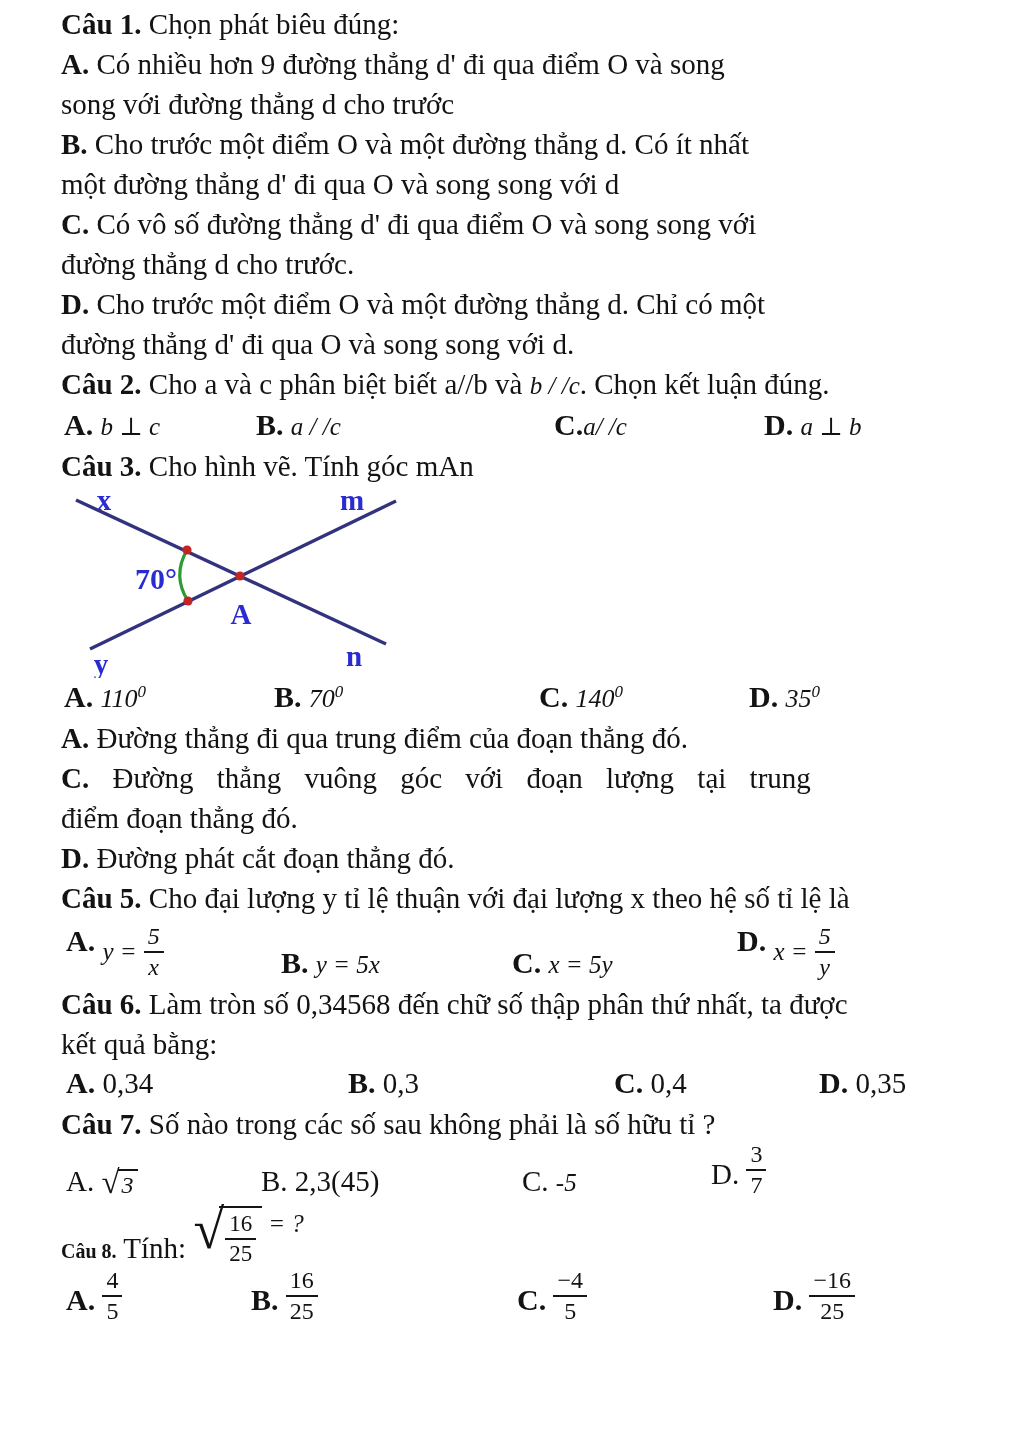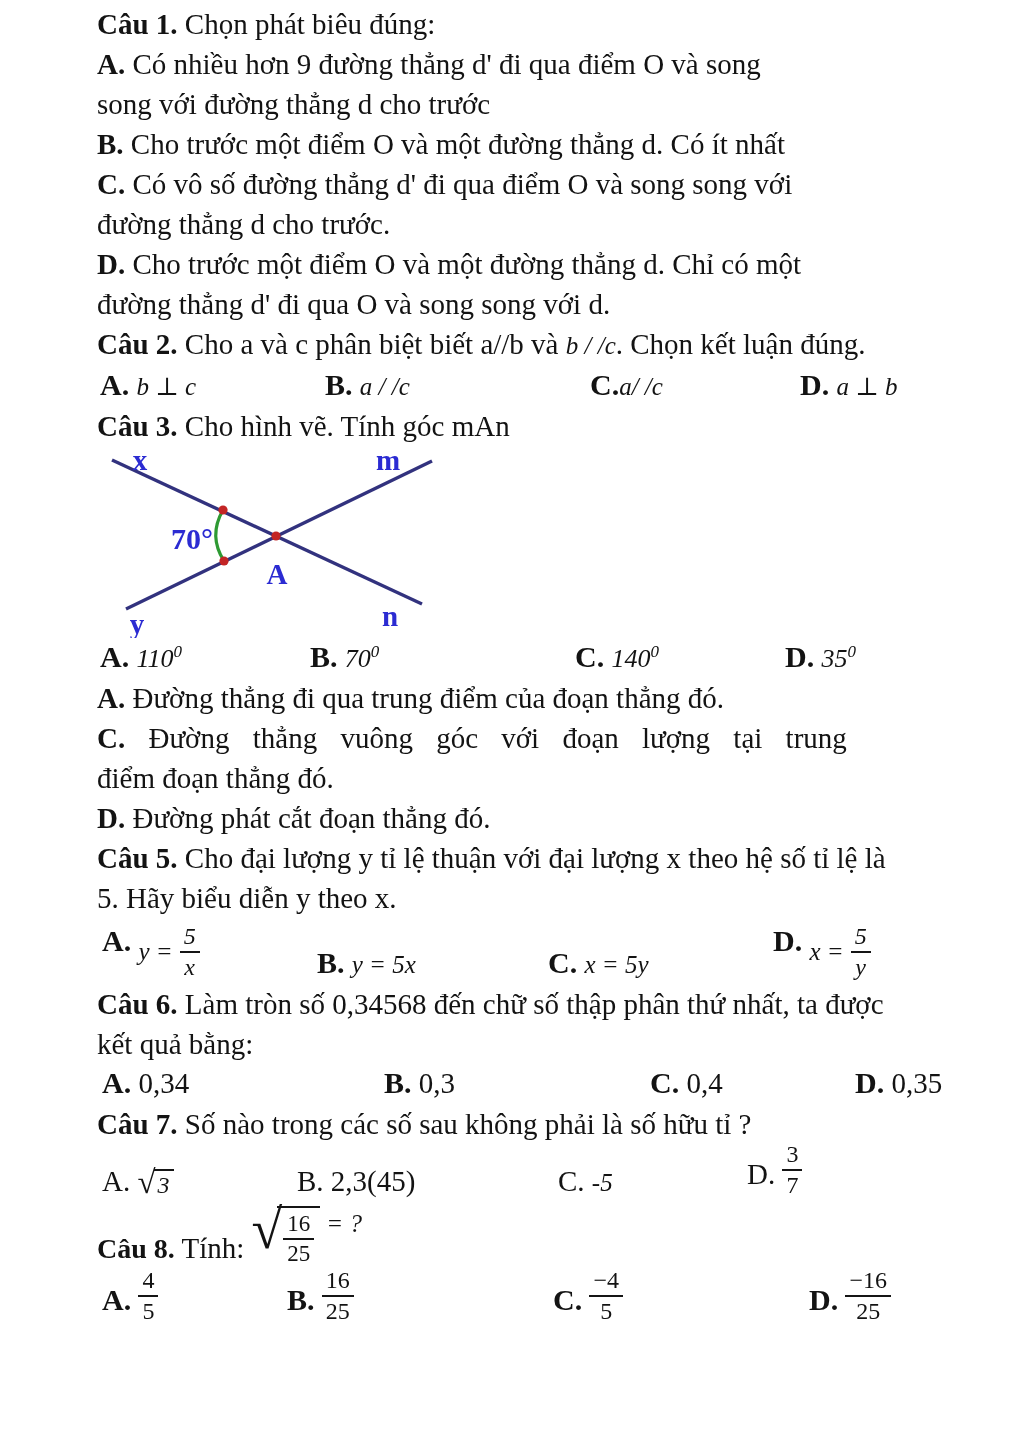--- a/index.html
+++ b/index.html
@@ -1,21 +1,21 @@
 <!DOCTYPE html>
 <html><head>
 <meta charset="utf-8">
 <style>
   html,body{margin:0;padding:0}
   body{
     width:1024px;height:1448px;overflow:hidden;
     background:#ffffff;color:#131313;
     font-family:"Liberation Serif","DejaVu Serif",serif;
   }
-  .doc{padding:4px 88px 0 97px;position:relative}
+  .doc{padding:4px 88px 0 61px;position:relative}
   .tl{font-size:29px;line-height:40px;white-space:nowrap}
   .b{font-weight:bold}
   .just{word-spacing:16px}
   
   .orow{position:relative}
   .r40{height:40px}.r56{height:56px}.r58{height:58px}.r66{height:66px}.r70{height:70px}
   .opt{position:absolute;bottom:4px;white-space:nowrap;font-size:29px}
   .ol{font-weight:bold;font-size:30px}
   .reg .ol{font-weight:normal;font-size:29px}
   .bv{font-weight:normal}
@@ -46,29 +46,30 @@
 </style>
 </head>
 <body>
 
 <div class="doc">
 
   <div class="tl"><span class="b">Câu 1.</span><span> Chọn phát biêu đúng:</span></div>
   <div class="tl"><span class="b">A.</span><span> Có nhiều hơn 9 đường thẳng d' đi qua điểm O và song</span></div>
   <div class="tl"><span>song với đường thẳng d cho trước</span></div>
   <div class="tl"><span class="b">B.</span><span> Cho trước một điểm O và một đường thẳng d. Có ít nhất</span></div>
+  <div class="tl"><span>một đường thẳng d' đi qua O và song song với d</span></div>
   <div class="tl"><span class="b">C.</span><span> Có vô số đường thẳng d' đi qua điểm O và song song với</span></div>
   <div class="tl"><span>đường thẳng d cho trước.</span></div>
   <div class="tl"><span class="b">D.</span><span> Cho trước một điểm O và một đường thẳng d. Chỉ có một</span></div>
   <div class="tl"><span>đường thẳng d' đi qua O và song song với d.</span></div>
 
   <div class="tl"><span class="b">Câu 2.</span><span> Cho a và c phân biệt biết  a//b và </span><span class="m">b / /c</span><span>. Chọn kết luận đúng.</span></div>
   <div class="orow r40">
     <span class="opt" style="left:3px"><span class="ol">A.</span> <span class="m">b ⊥ c</span></span>
-    <span class="opt" style="left:228px"><span class="ol">B.</span> <span class="m">a / /c</span></span>
+    <span class="opt" style="left:195px"><span class="ol">B.</span> <span class="m">a / /c</span></span>
     <span class="opt" style="left:493px"><span class="ol">C.</span><span class="m">a/ /c</span></span>
     <span class="opt" style="left:703px"><span class="ol">D.</span> <span class="m">a ⊥ b</span></span>
   </div>
 
   <div class="tl"><span class="b">Câu 3.</span><span> Cho hình vẽ. Tính góc mAn</span></div>
 
   <div class="figwrap">
     <svg width="520" height="192" viewBox="0 0 520 192">
       <line x1="17" y1="14" x2="327" y2="158" stroke-width="3.4" stroke="#32327e"></line>
       <line x1="31" y1="163" x2="337" y2="15" stroke-width="3.4" stroke="#32327e"></line>
@@ -91,21 +92,20 @@
     <span class="opt" style="left:478px"><span class="ol">C.</span> <span class="deg"><span>140</span><sup>0</sup></span></span>
     <span class="opt" style="left:688px"><span class="ol">D.</span> <span class="deg"><span>35</span><sup>0</sup></span></span>
   </div>
 
   <div class="tl"><span class="b">A.</span><span> Đường thẳng đi qua trung điểm của đoạn thẳng đó.</span></div>
   <div class="tl just"><span class="b">C.</span><span>  Đường thẳng vuông góc với đoạn lượng tại trung</span></div>
   <div class="tl"><span>điểm đoạn thẳng đó.</span></div>
   <div class="tl"><span class="b">D.</span><span> Đường phát cắt đoạn thẳng đó.</span></div>
 
   <div class="tl"><span class="b">Câu 5.</span><span> Cho đại lượng y tỉ lệ thuận với đại lượng x theo hệ số tỉ lệ là</span></div>
-  <div class="tl"><span>5. Hãy biểu diễn y theo x.</span></div>
   <div class="orow r66">
     <span class="opt" style="left:5px"><span class="ol">A.</span> <span class="fx">
           <span>y =</span>
           <span class="frac it">
             <span class="fn">5</span>
             <span class="fd">x</span>
           </span>
         </span></span>
     <span class="opt" style="left:220px"><span class="ol">B.</span> <span class="m">y = 5x</span></span>
     <span class="opt" style="left:451px"><span class="ol">C.</span> <span class="m">x = 5y</span></span>
@@ -132,21 +132,21 @@
     <span class="opt" style="left:5px"><span class="ol">A.</span> <span class="sqrt2">
           <span class="rad2">√</span>
           <span class="rc2">3</span>
         </span></span>
     <span class="opt" style="left:200px"><span class="ol">B.</span> <span>2,3(45)</span></span>
     <span class="opt" style="left:461px"><span class="ol">C.</span> <span class="m">-5</span></span>
     <span class="opt" style="left:650px"><span class="ol">D.</span> <span class="frac"><span class="fn">3</span><span class="fd">7</span></span></span>
   </div>
 
   <div class="orow r70">
-    <span class="opt" style="left:0"><span class="b" style="font-size:28px">Câu 8.</span><span> Tính:</span> <span class="sqrtbox">
+    <span class="opt" style="left:0"><span class="b" style="font-size:20px">Câu 8.</span><span> Tính:</span> <span class="sqrtbox">
           <span class="rad">√</span>
           <span class="rc"><span class="frac"><span class="fn">16</span><span class="fd">25</span></span></span>
         </span><span class="eq">= ?</span></span>
   </div>
   <div class="orow r56">
     <span class="opt" style="left:5px"><span class="ol">A.</span> <span class="frac"><span class="fn">4</span><span class="fd">5</span></span></span>
     <span class="opt" style="left:190px"><span class="ol">B.</span> <span class="frac"><span class="fn">16</span><span class="fd">25</span></span></span>
     <span class="opt" style="left:456px"><span class="ol">C.</span> <span class="frac"><span class="fn">−4</span><span class="fd">5</span></span></span>
     <span class="opt" style="left:712px"><span class="ol">D.</span> <span class="frac"><span class="fn">−16</span><span class="fd">25</span></span></span>
   </div>

